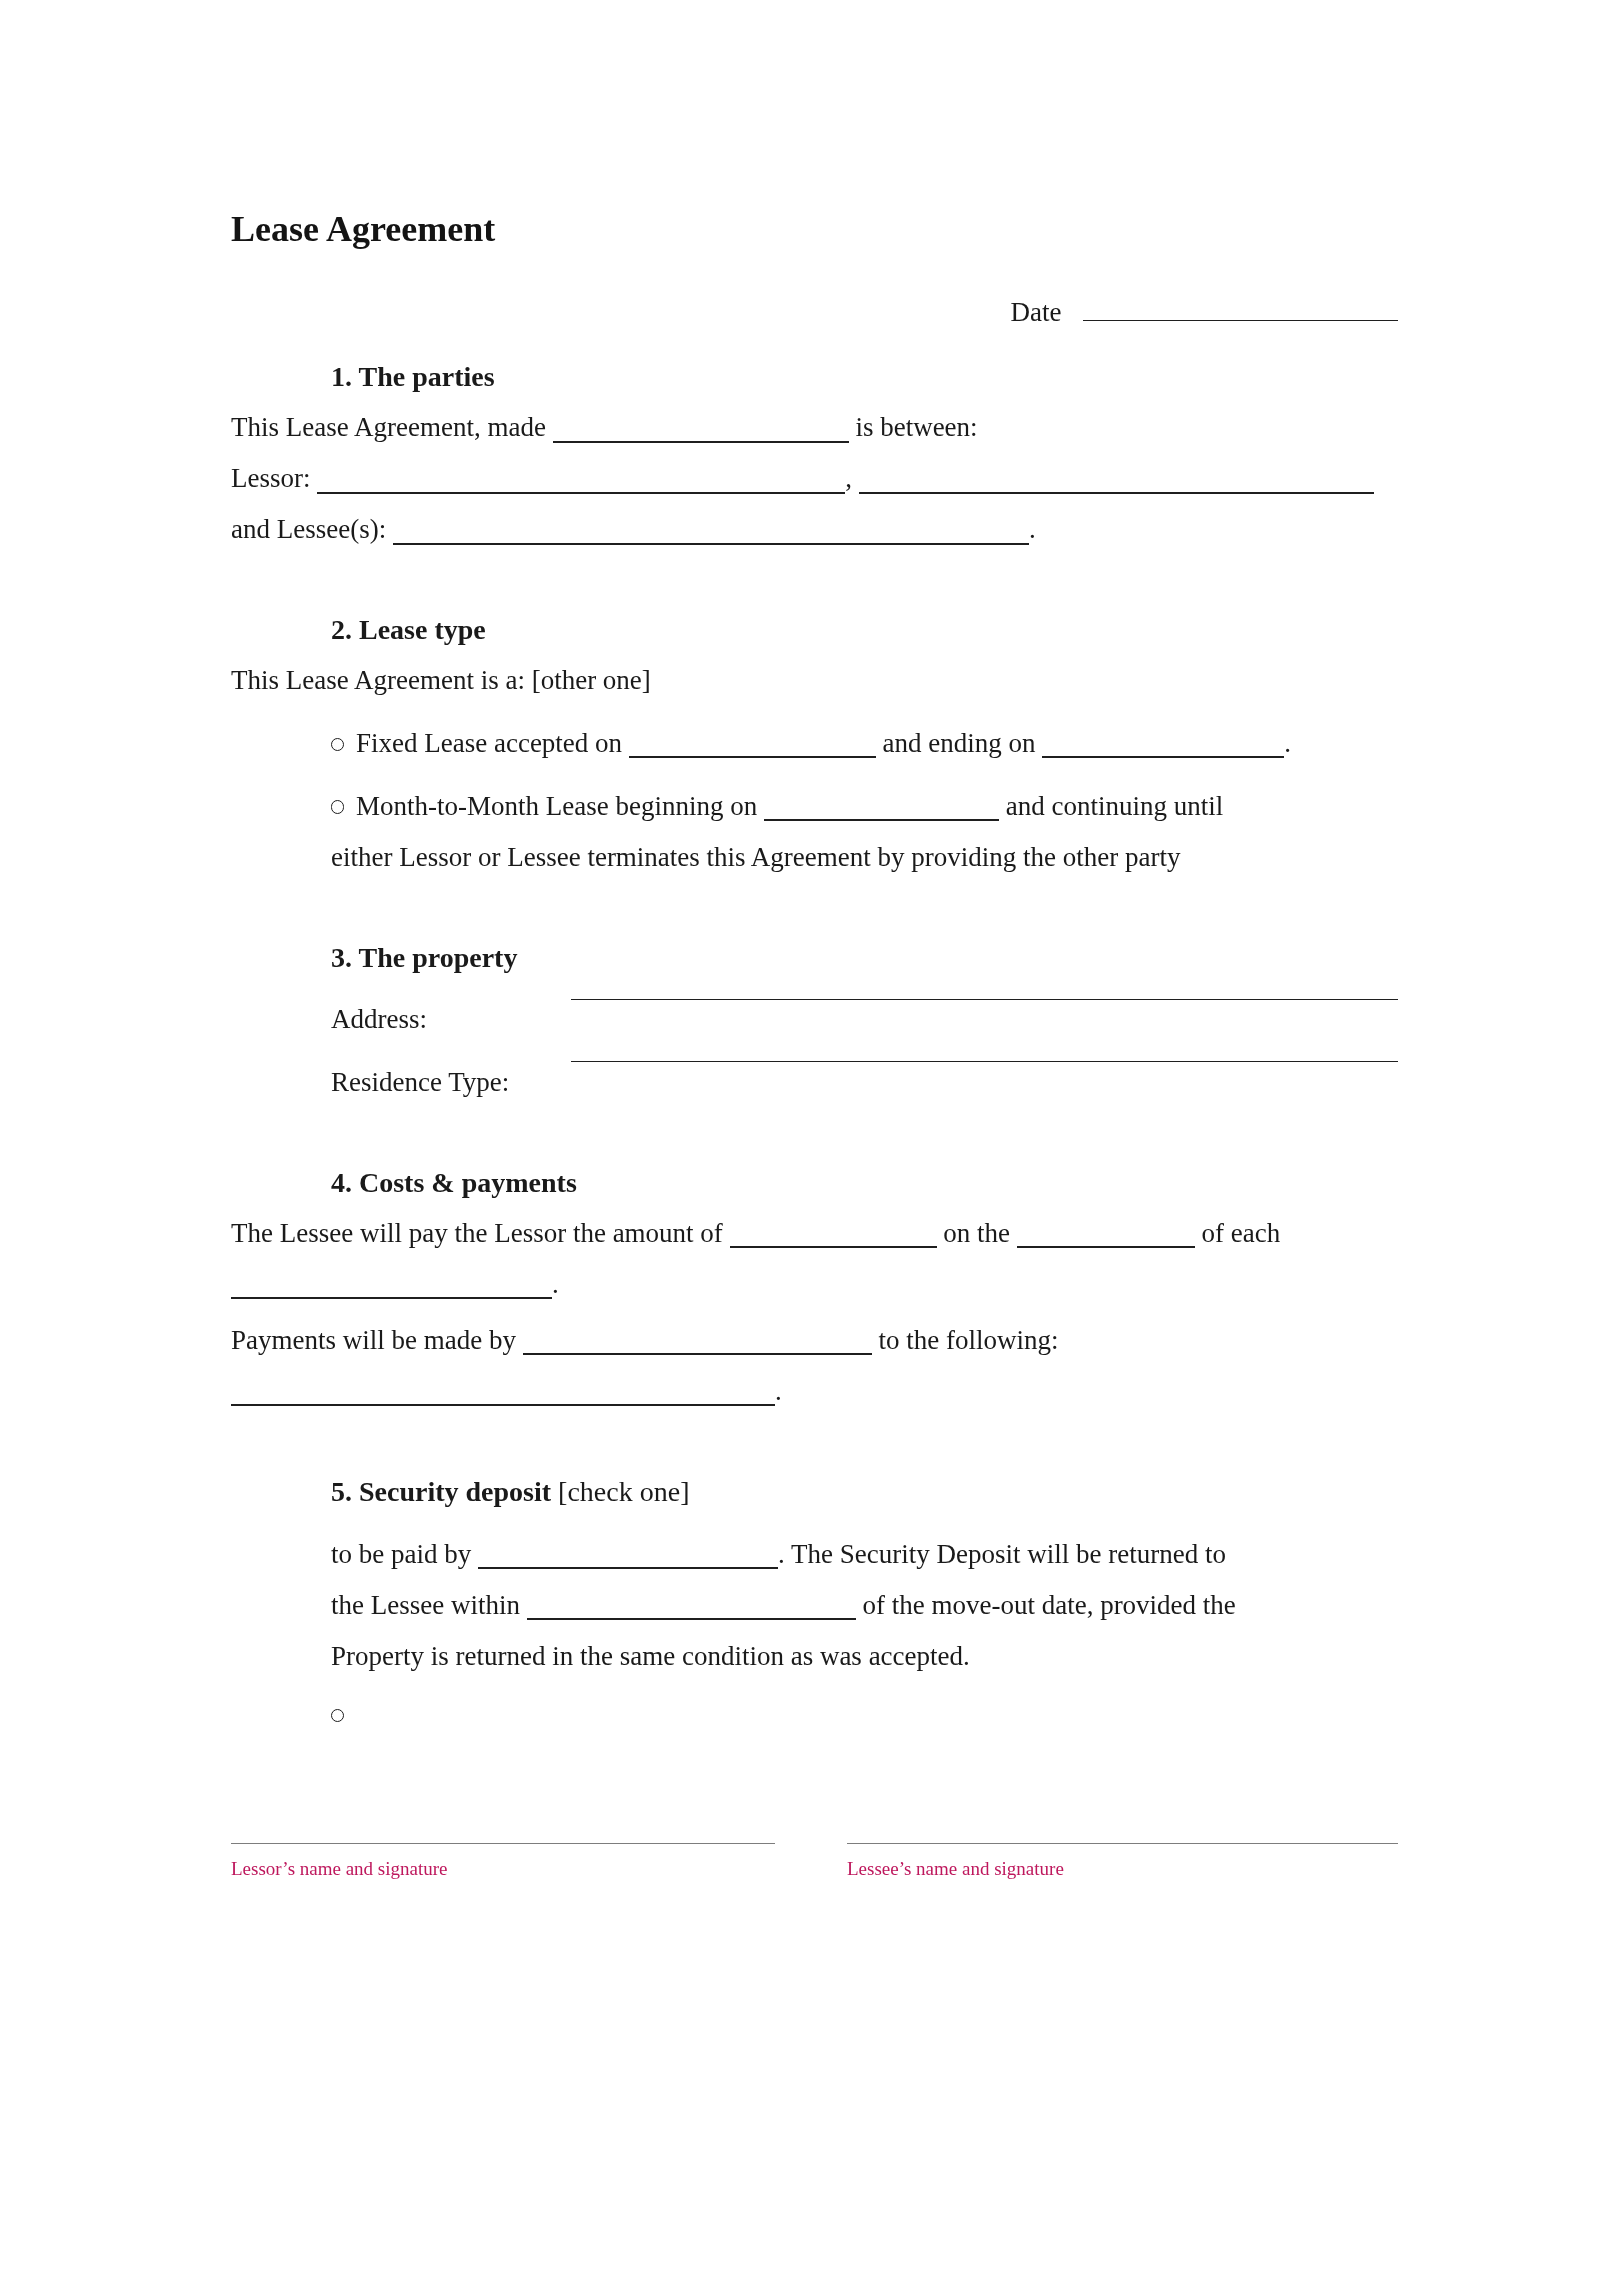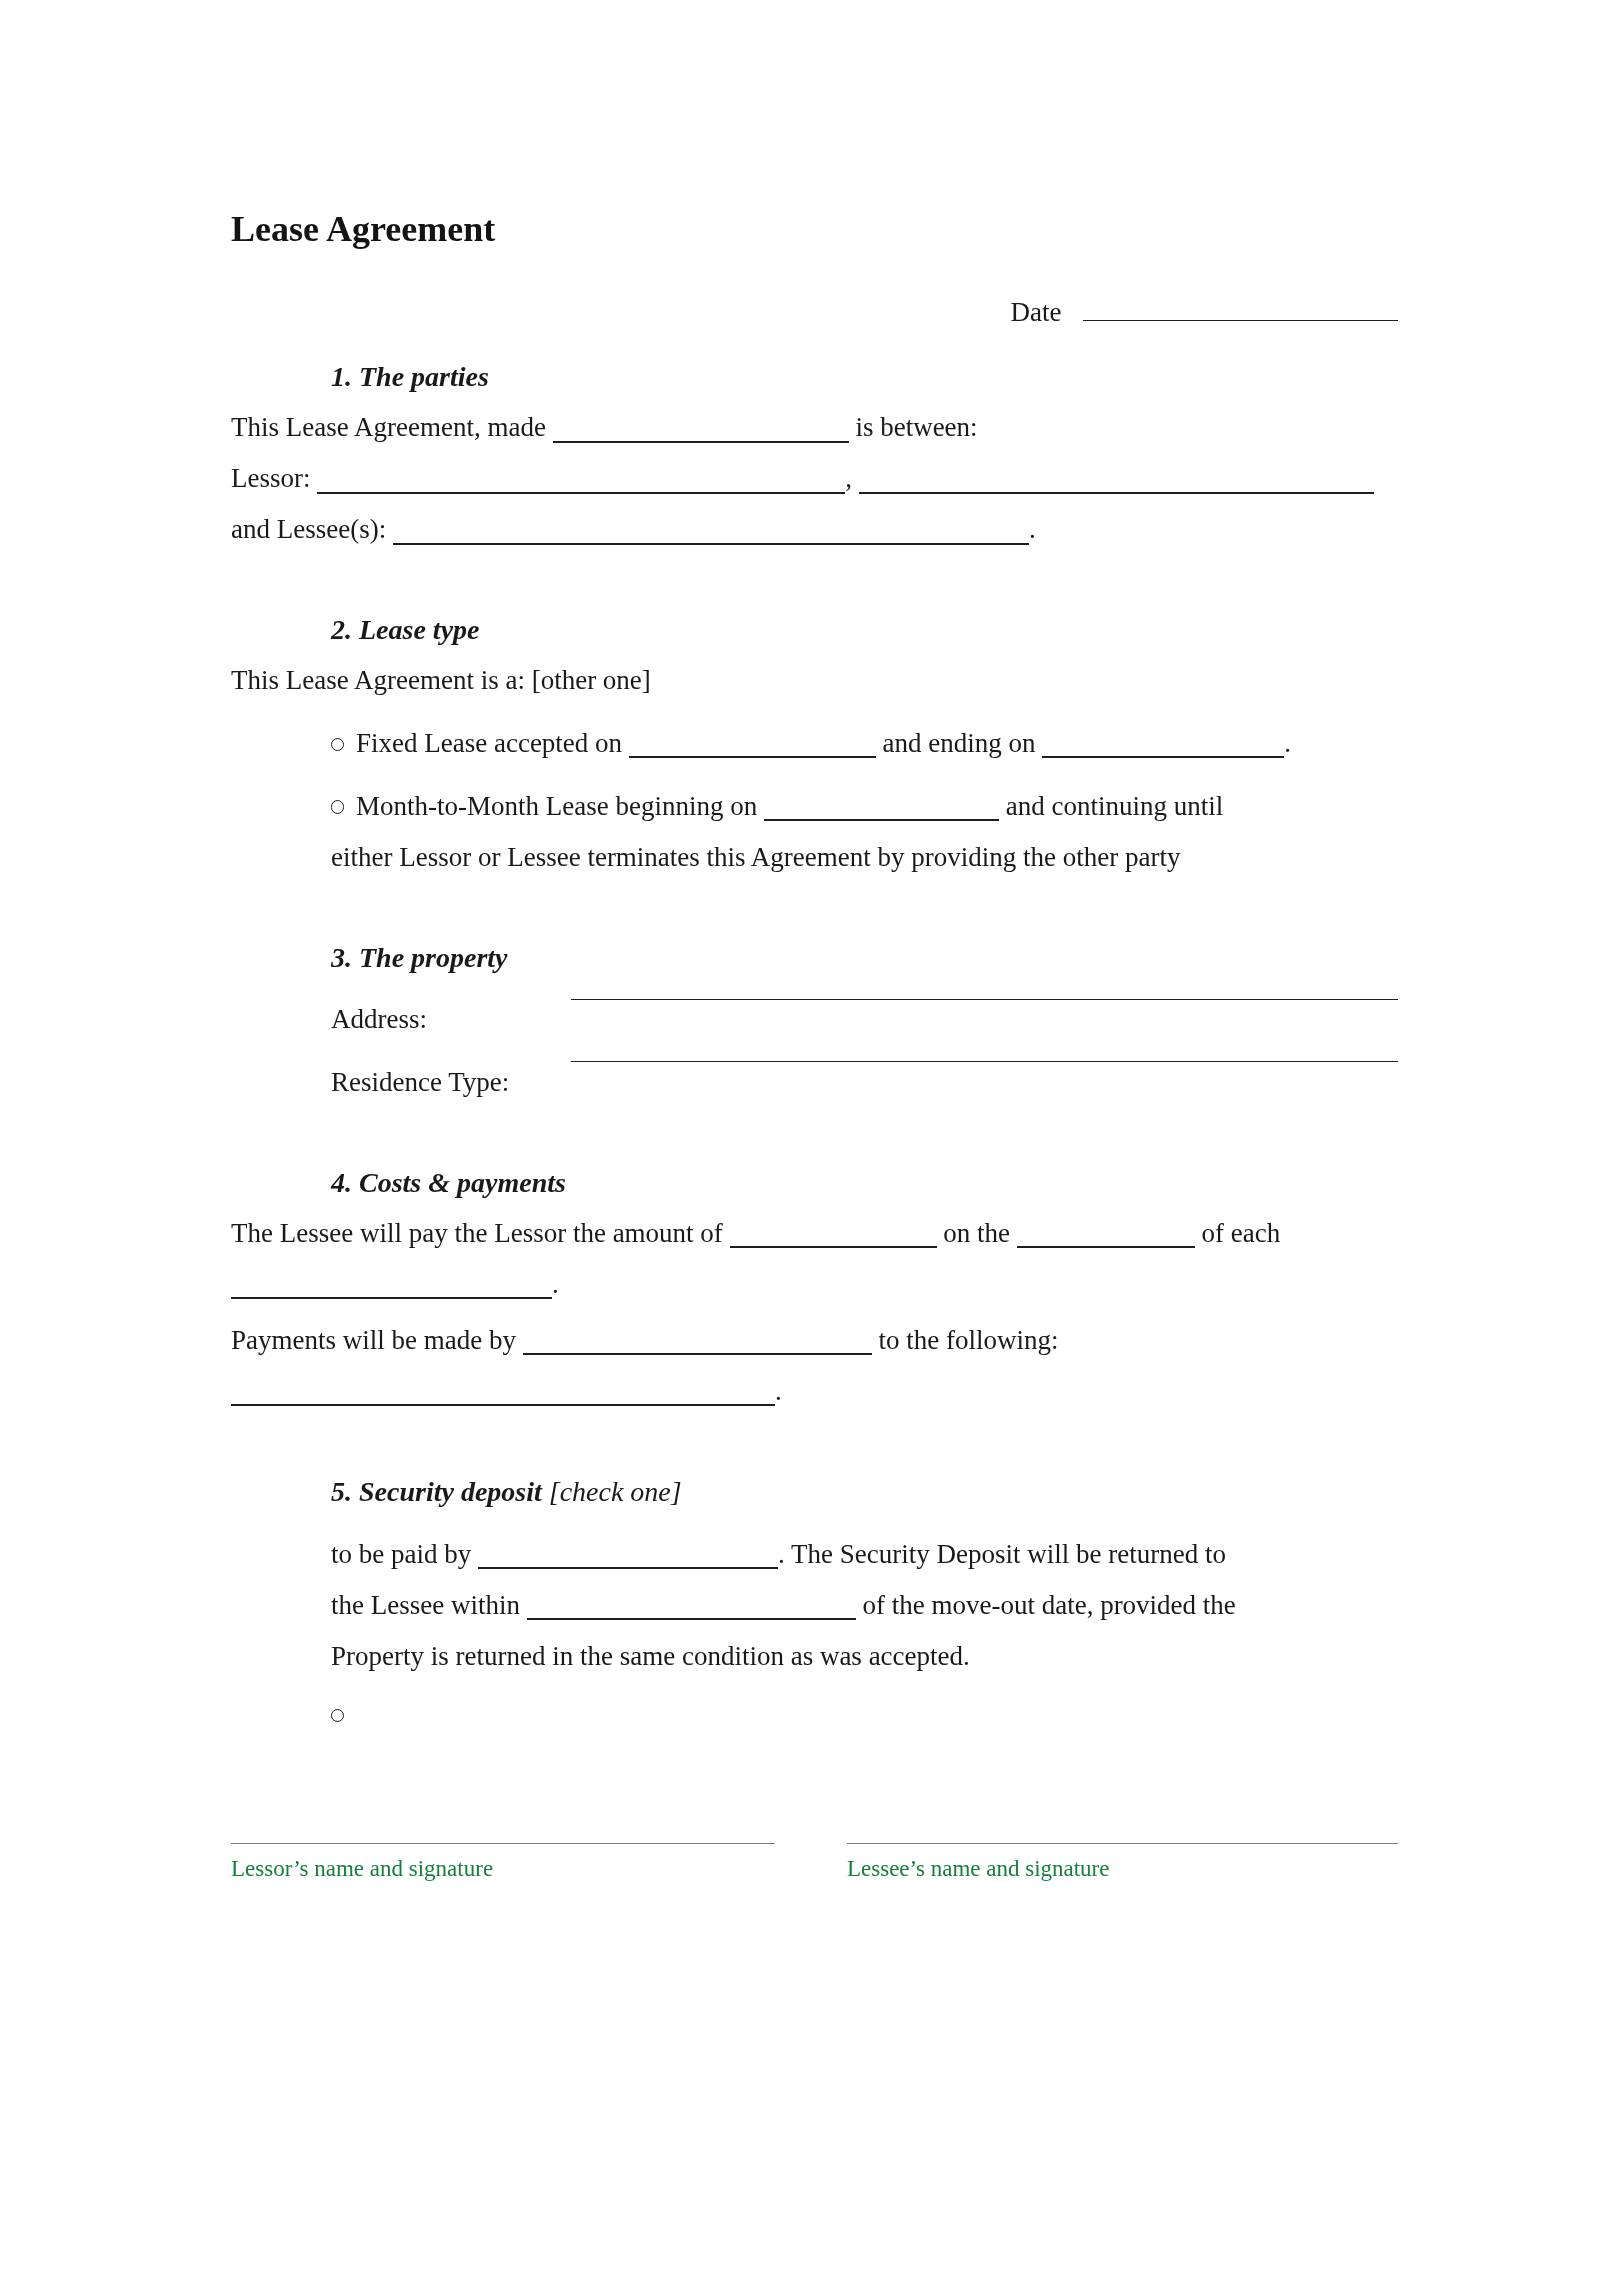--- a/index.html
+++ b/index.html
@@ -18,21 +18,21 @@
   .doc-title {
     font-size:36px; font-weight:bold; line-height:43px;
     color:#141414;
   }
   .date-row {
     display:flex; justify-content:flex-end; align-items:baseline;
     margin-top:36px; line-height:51px; white-space:nowrap;
   }
   .section-heading {
     font-size:28px; font-weight:bold; line-height:51px;
-    margin:49px 0 0 100px; white-space:nowrap;font-style:italic;
+    margin:49px 0 0 100px; white-space:nowrap;
   }
   .section-heading.first { margin-top:13.4px; }
   .section-heading .normal { font-weight:normal; }
   .line { line-height:51px; white-space:nowrap; }
   .indent { margin-left:100px; }
   .mt { margin-top:11.6px; }
   .mt-sm { margin-top:5.4px; }
   .mt-med { margin-top:7.2px; }
   .blank {
     display:inline-block; height:5.4px;
@@ -48,21 +48,21 @@
     background:transparent;
   }
   .tab-row { display:flex; align-items:flex-start; line-height:51px; }
   .tab-row .tab-label { flex:0 0 240px; white-space:nowrap; }
   .tab-row .blank.fill { flex:1 1 auto; }
   .sig-grid { display:flex; justify-content:space-between; margin-top:103px; }
   .sig-grid.row2 { margin-top:79px; }
   .sig-col-left { width:544px; }
   .sig-col-right { width:551px; }
   .sig-rule { border-top:1.8px solid #7d7d7d; }
-  .sig-label { font-size:23px; line-height:27px; padding-top:10.7px; color:#15803d; white-space:nowrap; }
+  .sig-label { font-size:19px; line-height:27px; padding-top:10.7px; color:#be185d; white-space:nowrap; }
 </style>
 </head>
 <body>
 
 <div class="page">
 
   <h1 class="doc-title">Lease Agreement</h1>
 
   <div class="date-row">
     <span>Date</span>

